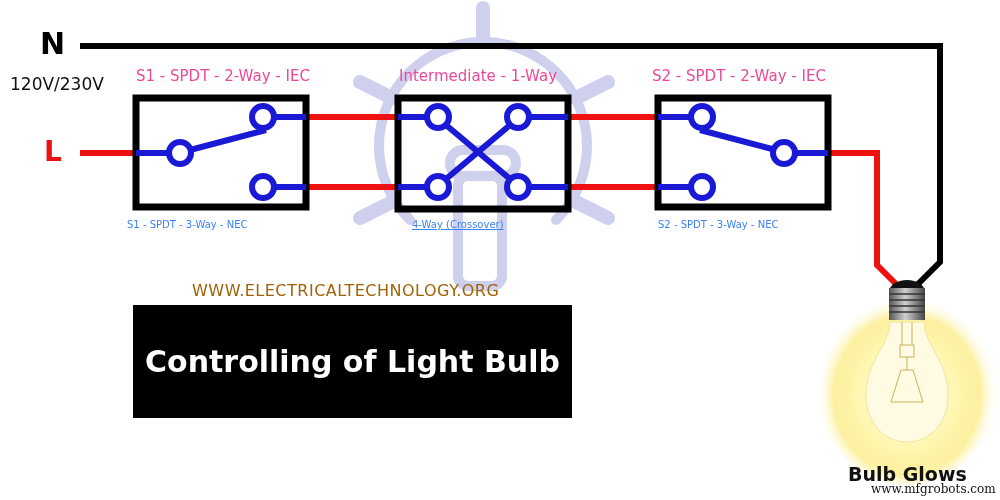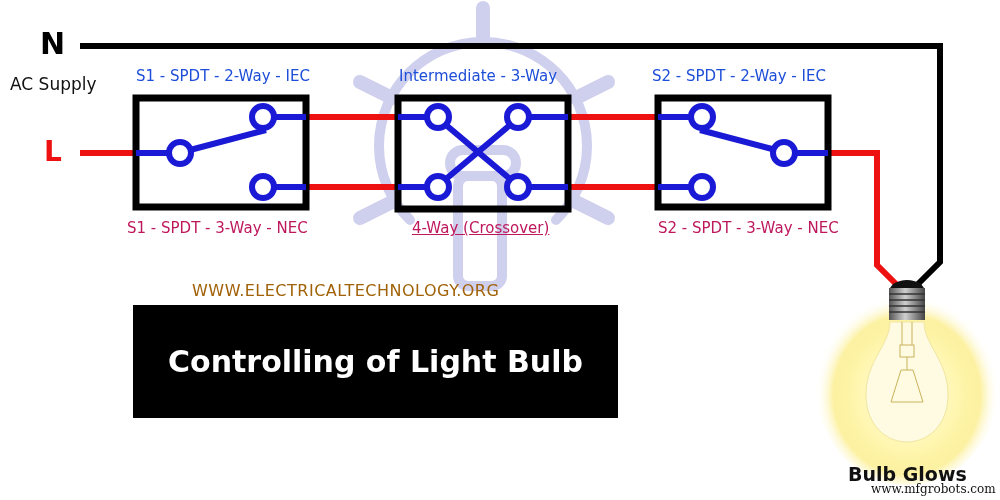--- a/index.html
+++ b/index.html
@@ -3,24 +3,24 @@
 <meta charset="utf-8">
 <style>
   html, body { margin: 0; padding: 0; background: #ffffff; }
   body { width: 1000px; height: 500px; position: relative; overflow: hidden; font-family: "DejaVu Sans", sans-serif; }
   .abs { position: absolute; }
   svg.canvas { position: absolute; left: 0; top: 0; }
   .lbl { position: absolute; white-space: nowrap; font-family: "DejaVu Sans", sans-serif; }
   .n-label { left: 40px; top: 26px; font-size: 30px; font-weight: bold; color: #000; }
   .l-label { left: 44px; top: 135px; font-size: 28px; font-weight: bold; color: #ee1111; }
   .supply { left: 10px; top: 72px; font-size: 17px; color: #111; line-height: 24px; }
-  .blue-lbl { font-size: 15px; color: #1d4ed8; }
-  .red-lbl { font-size: 15px; color: #be185d; }
+  .blue-lbl { font-size: 15px; color: #ec4899; }
+  .red-lbl { font-size: 10px; color: #3b82f6; }
   .url { left: 192px; top: 281px; font-size: 16px; color: #a16207; letter-spacing: 0.5px; }
-  .title-box { left: 133px; top: 305px; width: 485px; height: 113px; background: #000; color: #fff; display: flex; flex-direction: column; align-items: center; justify-content: center; }
+  .title-box { left: 133px; top: 305px; width: 439px; height: 113px; background: #000; color: #fff; display: flex; flex-direction: column; align-items: center; justify-content: center; }
   .title-box span { font-size: 30px; font-weight: bold; line-height: 40px; }
   .bulb-lbl { left: 848px; top: 463px; font-size: 19px; font-weight: bold; color: #111; }
   .credit { left: 871px; top: 482px; font-size: 12px; font-family: "DejaVu Serif", serif; color: #111; }
 </style>
 </head>
 <body>
 
 <svg class="canvas" width="1000" height="500" viewBox="0 0 1000 500">
   <defs>
     <radialGradient id="glow" cx="50%" cy="55%" r="50%">
@@ -117,28 +117,28 @@
       <line x1="889" y1="294" x2="925" y2="294"></line>
       <line x1="889" y1="300" x2="925" y2="300"></line>
       <line x1="889" y1="306" x2="925" y2="306"></line>
       <line x1="889" y1="312" x2="925" y2="312"></line>
     </g>
   </g>
 </svg>
 
 <div class="lbl n-label">N</div>
 <div class="lbl supply">
-  <div>AC Supply</div>
+  <div>120V/230V</div>
 </div>
 <div class="lbl l-label">L</div>
 
 <div class="lbl blue-lbl" style="left:136px; top:67px;">S1 - SPDT - 2-Way - IEC</div>
 <div class="lbl red-lbl" style="left:127px; top:219px;">S1 - SPDT - 3-Way - NEC</div>
 
-<div class="lbl blue-lbl" style="left:399px; top:67px;">Intermediate - 3-Way</div>
+<div class="lbl blue-lbl" style="left:399px; top:67px;">Intermediate - 1-Way</div>
 <div class="lbl red-lbl" style="left:412px; top:219px;text-decoration:underline;">4-Way (Crossover)</div>
 
 <div class="lbl blue-lbl" style="left:652px; top:67px;text-align:center;">S2 - SPDT - 2-Way - IEC</div>
 <div class="lbl red-lbl" style="left:658px; top:219px;">S2 - SPDT - 3-Way - NEC</div>
 
 <div class="lbl url">WWW.ELECTRICALTECHNOLOGY.ORG</div>
 
 <div class="abs title-box">
   <span>Controlling of Light Bulb</span>
 </div>

